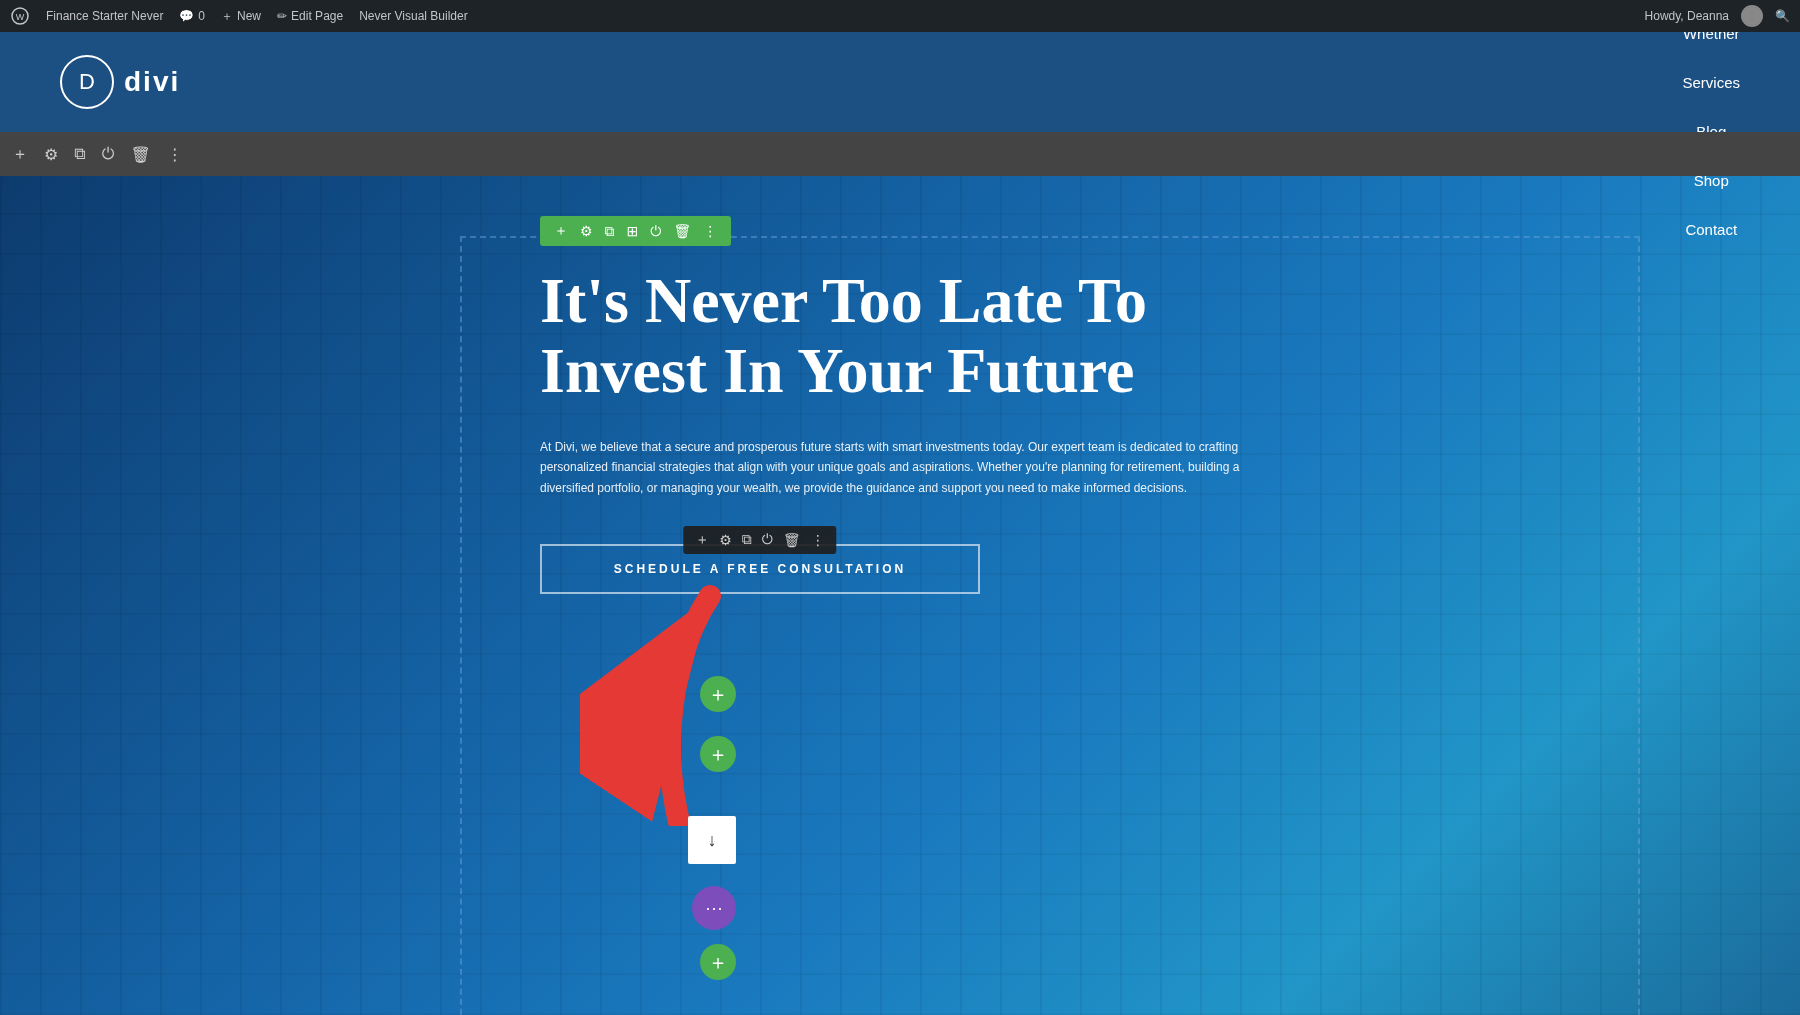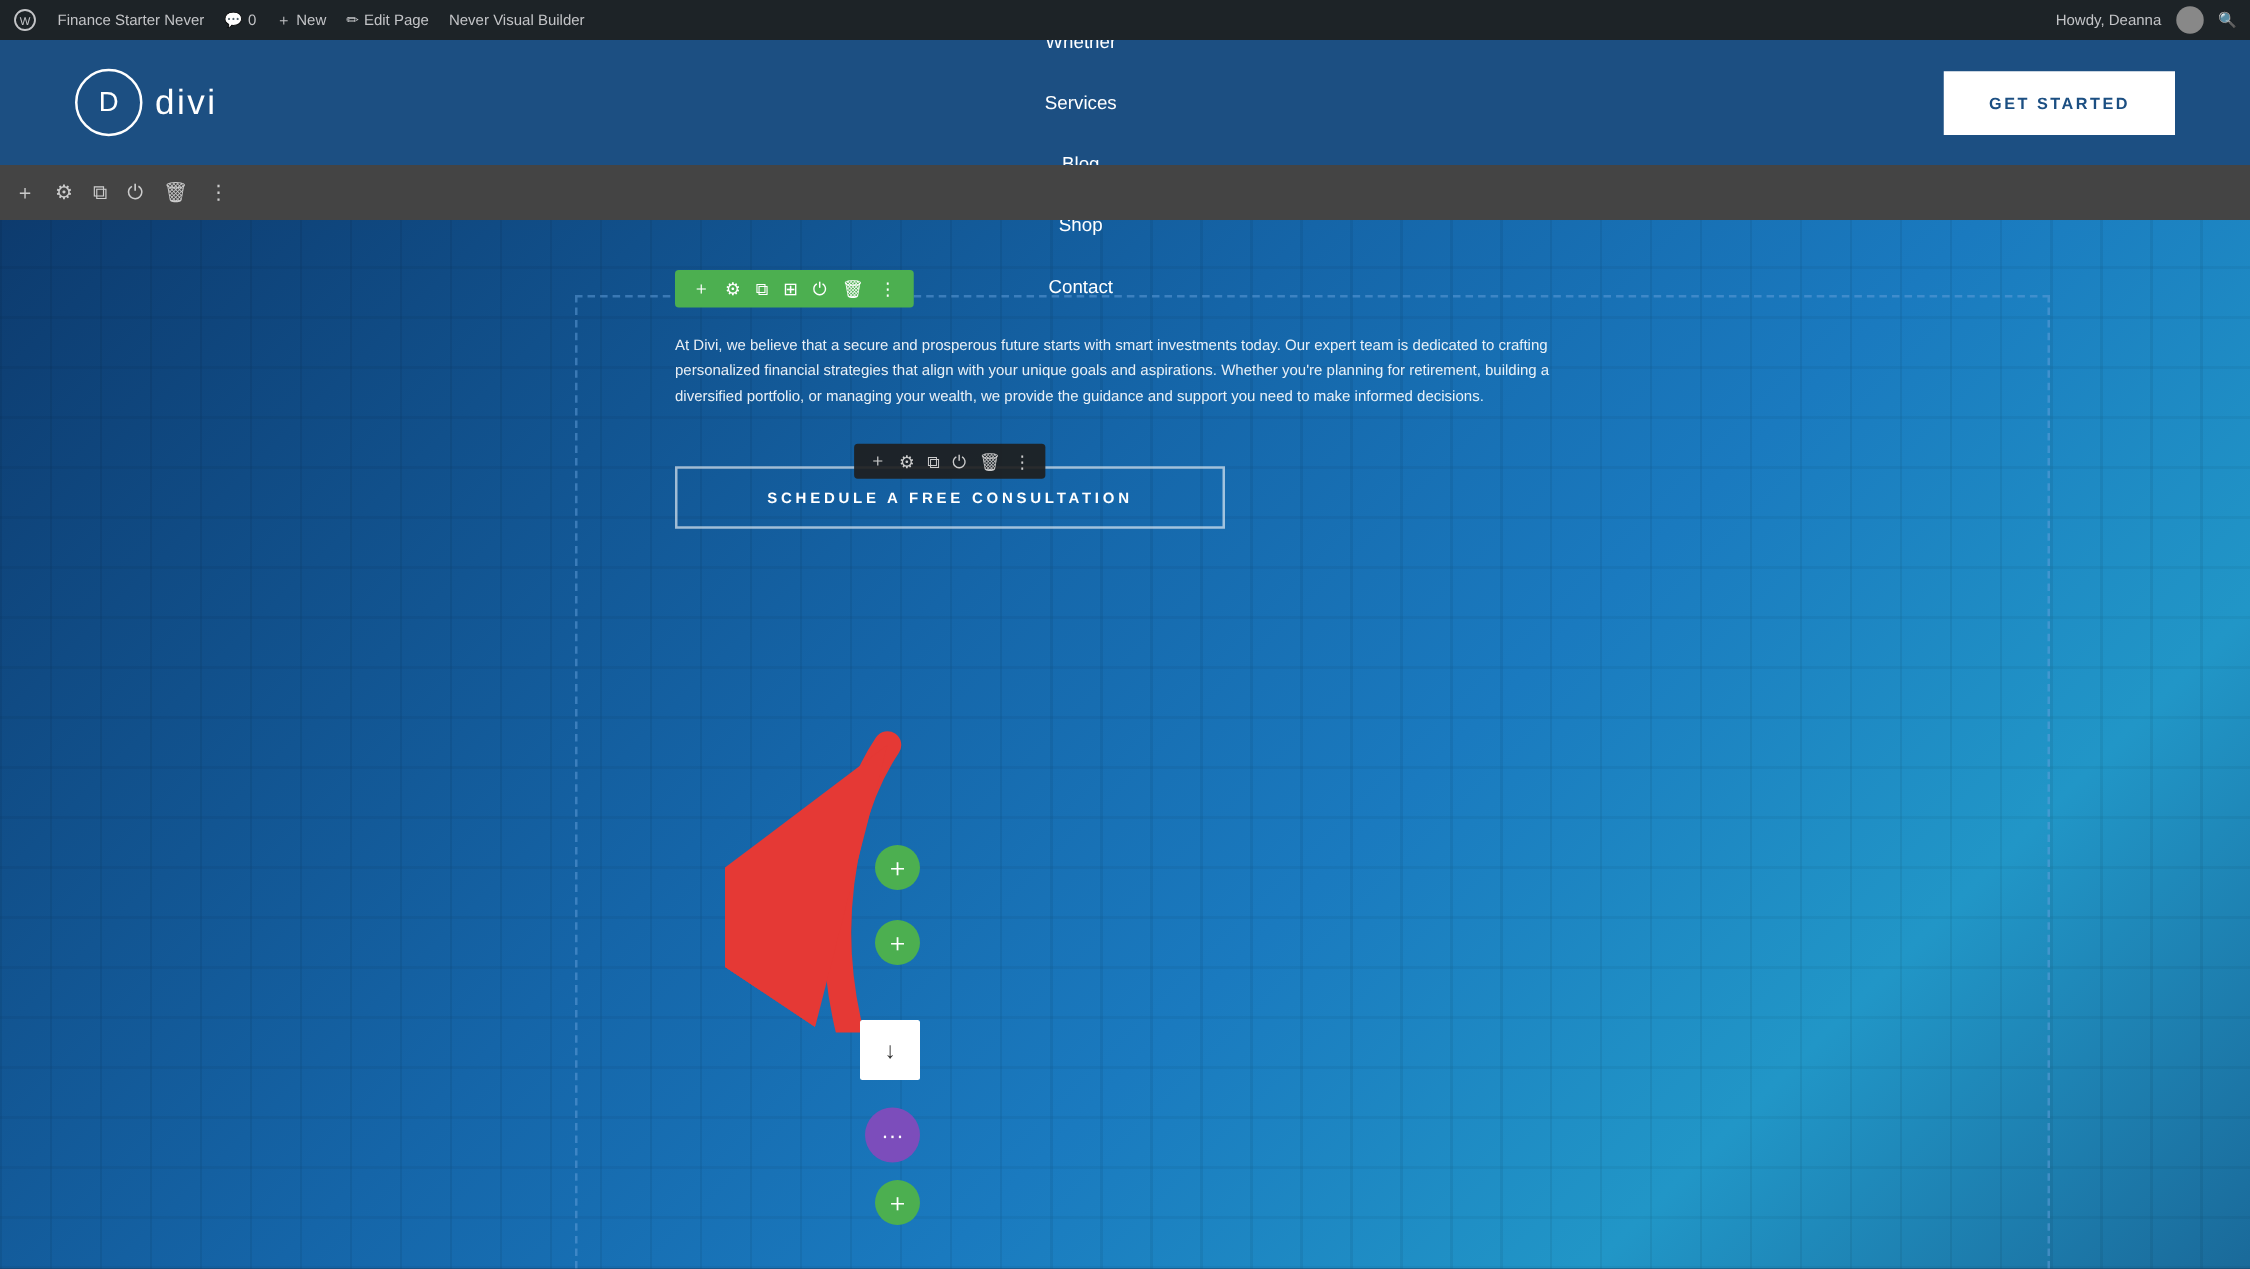--- a/index.html
+++ b/index.html
@@ -69,21 +69,21 @@
       display: flex;
       align-items: center;
       justify-content: center;
       color: #fff;
       font-size: 22px;
       font-weight: 300;
     }
     .logo-text {
       color: #fff;
       font-size: 28px;
-      font-weight: 400;
+      font-weight: 700;
       letter-spacing: 2px;
     }
     .site-nav {
       display: flex;
       align-items: center;
       gap: 32px;
       flex-direction: column;
     }
     .nav-item {
       color: #fff;
@@ -344,21 +344,20 @@
   <nav class="site-nav">
     <a class="nav-item">Home</a>
     <a class="nav-item">About</a>
     <a class="nav-item">Whether</a>
     <a class="nav-item">Services</a>
     <a class="nav-item">Blog</a>
     <a class="nav-item">Shop</a>
     <a class="nav-item">Contact</a>
   </nav>
 
-  <button class="cta-button">GET STARTED</button>
 </div>
 
 <div class="builder-toolbar">
   <span class="toolbar-icon">＋</span>
   <span class="toolbar-icon">⚙</span>
   <span class="toolbar-icon">⧉</span>
   <span class="toolbar-icon">⏻</span>
   <span class="toolbar-icon">🗑</span>
   <span class="toolbar-icon">⋮</span>
 </div>
@@ -376,20 +375,21 @@
       <span class="row-toolbar-icon">⚙</span>
       <span class="row-toolbar-icon">⧉</span>
       <span class="row-toolbar-icon">⊞</span>
       <span class="row-toolbar-icon">⏻</span>
       <span class="row-toolbar-icon">🗑</span>
       <span class="row-toolbar-icon">⋮</span>
     </div>
 
     
     <div class="hero-content">
+      <h1 class="hero-title">It's Never Too Late To Invest In Your Future</h1>
       <p class="hero-description">At Divi, we believe that a secure and prosperous future starts with smart investments today. Our expert team is dedicated to crafting personalized financial strategies that align with your unique goals and aspirations. Whether you're planning for retirement, building a diversified portfolio, or managing your wealth, we provide the guidance and support you need to make informed decisions.</p>
 
       
       <div class="cta-wrapper" style="position:relative; margin-top: 10px;">
         
         <div class="module-toolbar">
           <span class="module-toolbar-icon">＋</span>
           <span class="module-toolbar-icon">⚙</span>
           <span class="module-toolbar-icon">⧉</span>
           <span class="module-toolbar-icon">⏻</span>

